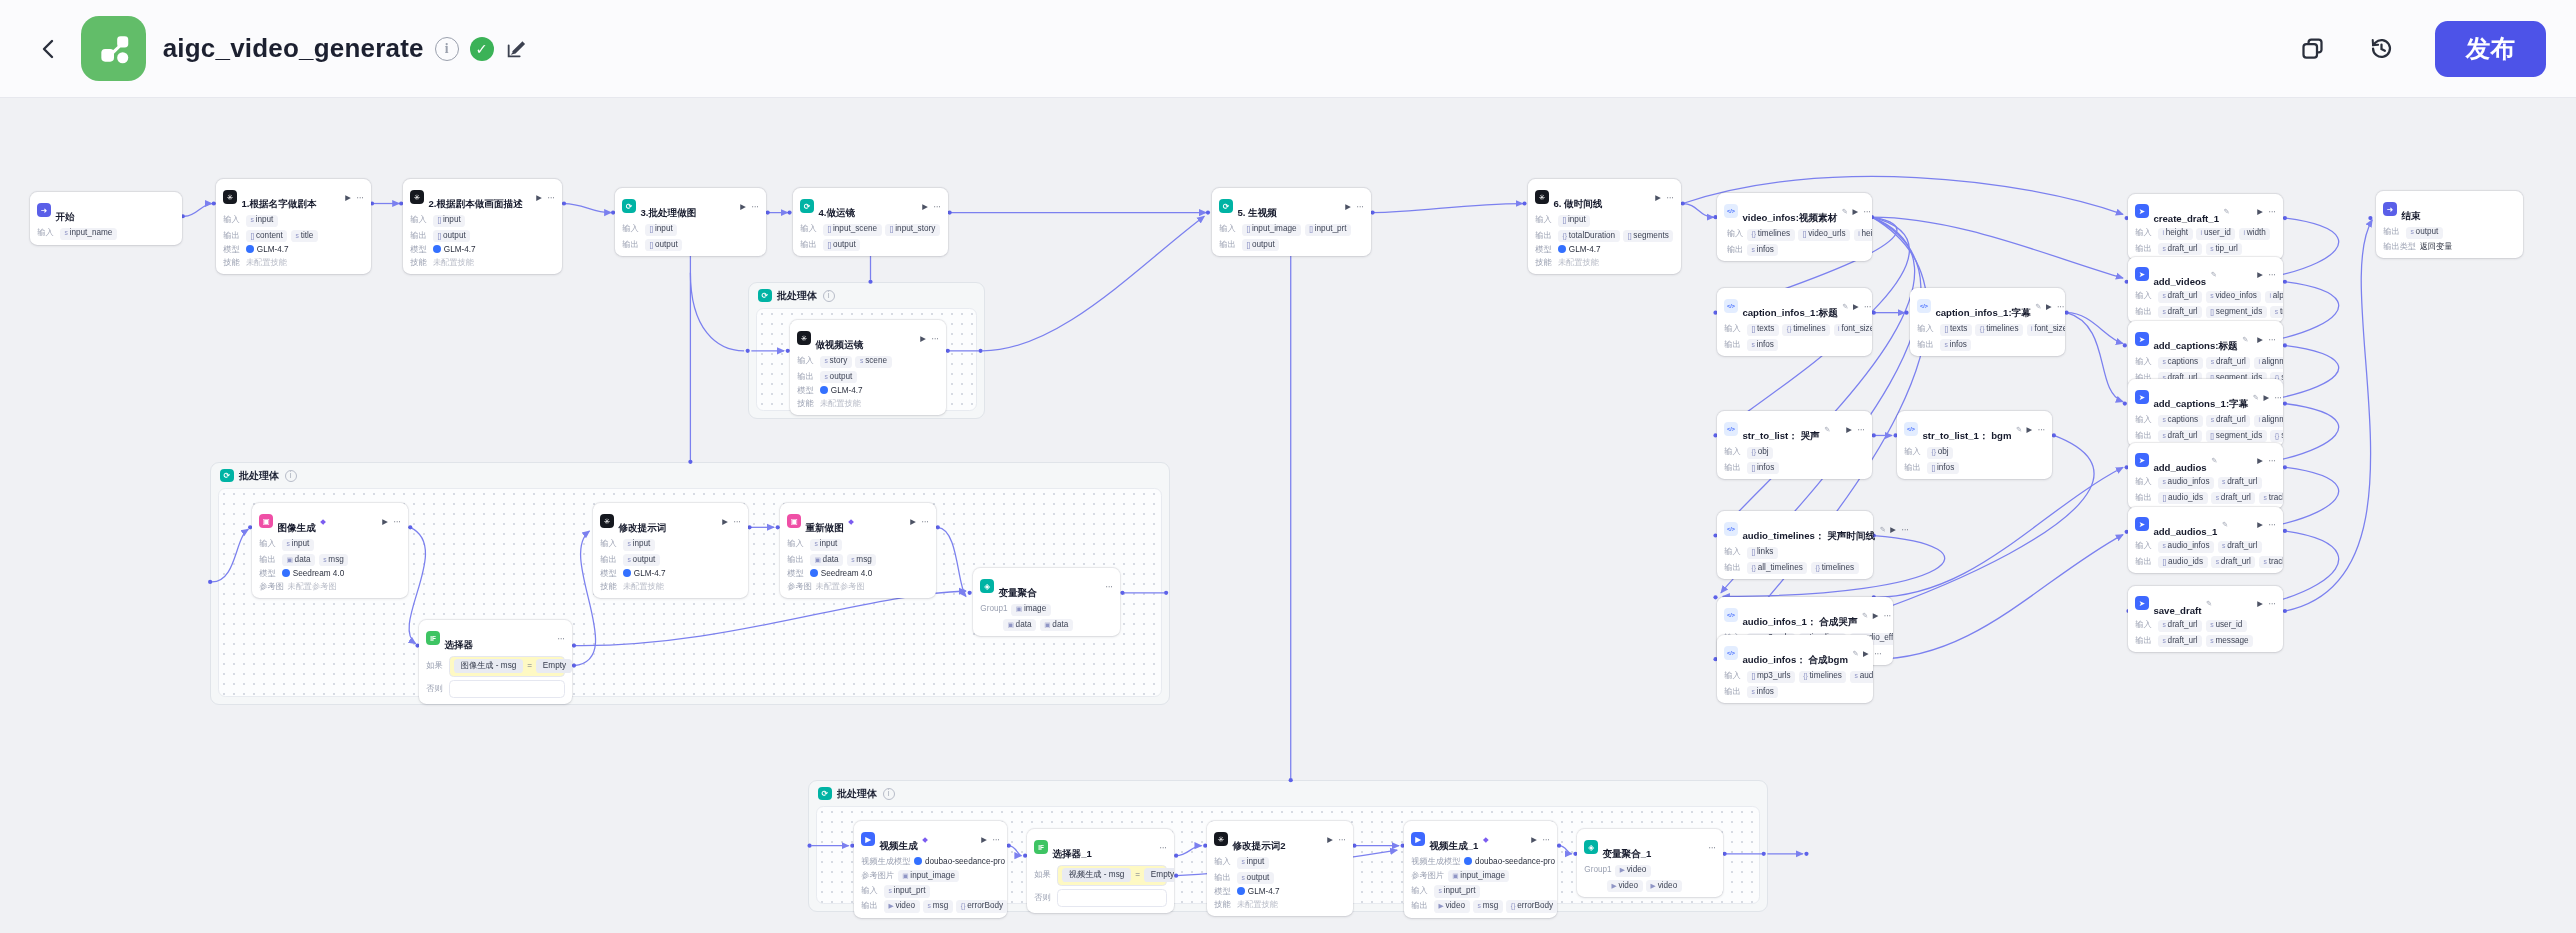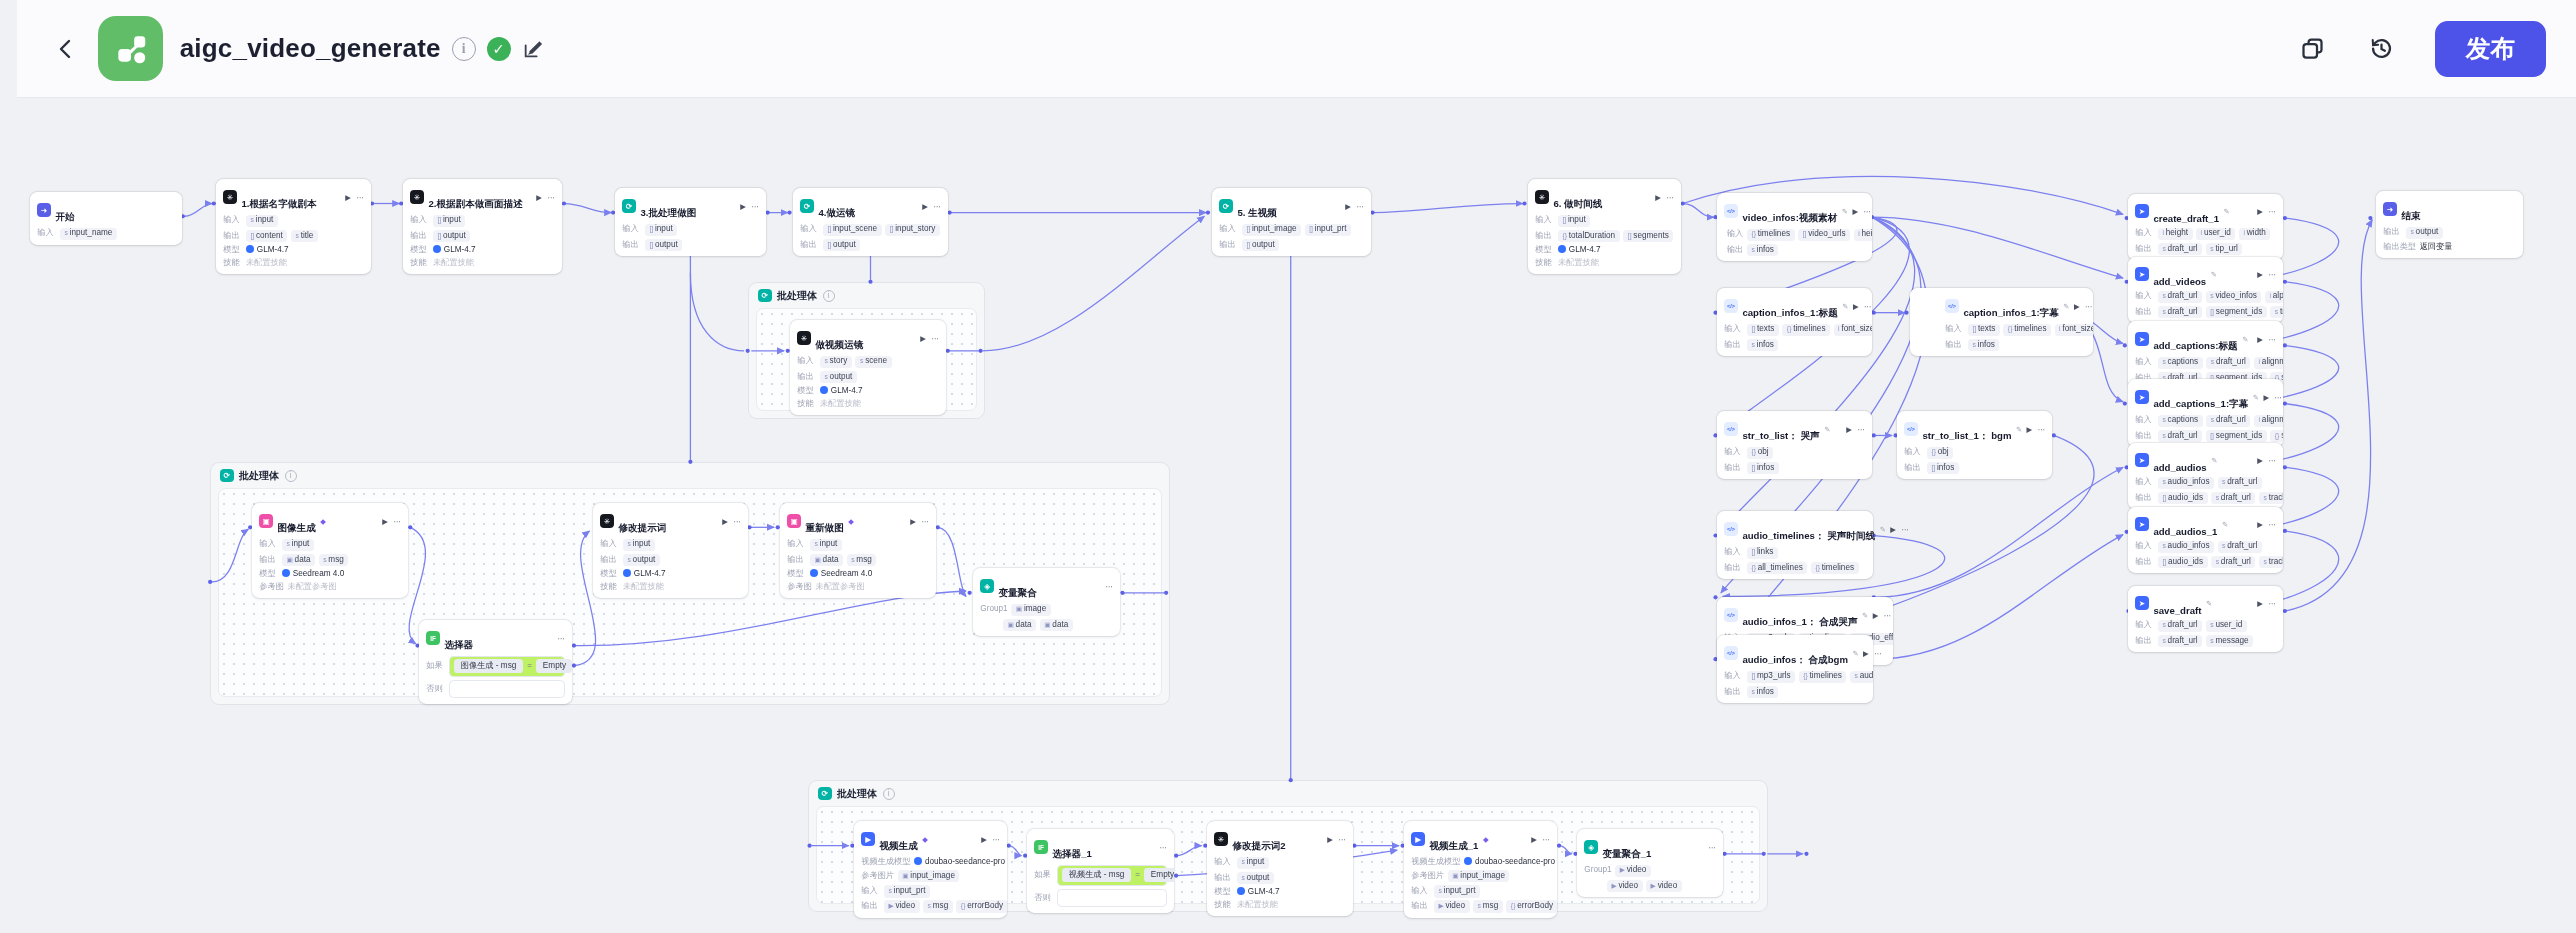--- a/index.html
+++ b/index.html
@@ -1,21 +1,21 @@
 <!DOCTYPE html>
 <html style="font-size:14.6px"><head>
 <meta charset="utf-8">
 <style>
   html,body{margin:0;padding:0;}
   body{width:2576px;height:933px;overflow:hidden;background:#f0f1f4;
        font-family:"Liberation Sans","DejaVu Sans",sans-serif;-webkit-font-smoothing:antialiased;}
   #app{position:relative;width:2576px;height:933px;}
 
   
-  header{position:absolute;top:0;left:17px;right:0;height:98px;background:#fbfbfd;
+  header{position:absolute;top:0;left:0;right:0;height:98px;background:#fbfbfd;
          border-bottom:0.9px solid #e7e8ee;display:flex;align-items:center;padding:0 30px;
          box-sizing:border-box;z-index:50;}
   .back{background:none;border:none;cursor:pointer;padding:7.3px;margin-right:12.7px;display:flex;}
   .logo{width:65px;height:65px;border-radius:18px;background:#62bd69;display:flex;
         align-items:center;justify-content:center;margin-right:16.4px;flex:0 0 auto;}
   .meta{display:flex;flex-direction:column;gap:6.4px;}
   .trow{display:flex;align-items:center;gap:11px;}
   .trow h1{margin:0;font-size:26px;font-weight:bold;color:#1c2030;letter-spacing:0.2px;}
   .ic{display:inline-flex;align-items:center;justify-content:center;}
   .info{width:22px;height:22px;border:1.8px solid #9aa0ad;border-radius:50%;color:#9aa0ad;
@@ -59,21 +59,21 @@
   .tag{background:#f1f2f7;border-radius:3.6px;padding:0.9px 4.5px;color:#3e4456;flex:0 0 auto;}
   .tt{color:#8f95c5;margin-right:1.8px;font-size:6.8px;}
   .muted{color:#b6bac6;}
   .plain{color:#2a2f3e;}
   .mico{display:inline-block;width:8.2px;height:8.2px;border-radius:50%;background:#3370ff;margin-right:2.7px;vertical-align:-0.9px;}
 
   .ic-llm{background:#15181f;} .ic-batch{background:#00b3a4;} .ic-code{background:#e3edff;color:#3e68ff;}
   .ic-plugin{background:#3e68ff;} .ic-img{background:#ef4fa6;} .ic-vid{background:#3e68ff;}
   .ic-if{background:#3ec463;font-size:6.4px;} .ic-agg{background:#00b3a4;} .ic-start{background:#5a5fe8;} .ic-end{background:#5a5fe8;}
 
-  .cond{display:flex;align-items:center;gap:4.5px;background:#bef264;border:0.9px solid #e5e7f0;border-radius:4.5px;
+  .cond{display:flex;align-items:center;gap:4.5px;background:#fef9c3;border:0.9px solid #e5e7f0;border-radius:4.5px;
         padding:2.7px 4.5px;flex:1;min-width:0;}
   .cpill{background:#e9ebf2;border-radius:3.6px;padding:1.8px 6.4px;color:#343a4b;white-space:nowrap;}
   .ceq{color:#6b7183;}
   .cempty{flex:1;height:16.4px;background:#fff;border:0.9px solid #e5e7f0;border-radius:4.5px;}
 </style>
 </head>
 <body>
 
 <div id="app">
   <header>
@@ -494,21 +494,21 @@
           <span class="nlabel">输入</span>
           <span class="tag"><span class="tt">[]</span>texts</span>
           <span class="tag"><span class="tt">{}</span>timelines</span>
           <span class="tag"><span class="tt">i</span>font_size</span>
         </div>
         <div class="nrow">
           <span class="nlabel">输出</span>
           <span class="tag"><span class="tt">s</span>infos</span>
         </div>
       </div>
-      <div class="node" style="left: 1910px; top: 190px; width: 155px; padding-left: 28px;">
+      <div class="node" style="left: 1910px; top: 190px; width: 155px;">
         <div class="nhead">
           <span class="nicon ic-code" style="font-size: 5.5px;">&lt;/&gt;</span>
           <span class="ntitle">caption_infos_1:字幕</span>
           <span class="mark">✎</span>
           <span class="nact">
             <span>▶</span>
             <span>⋯</span>
           </span>
         </div>
         <div class="nrow">

